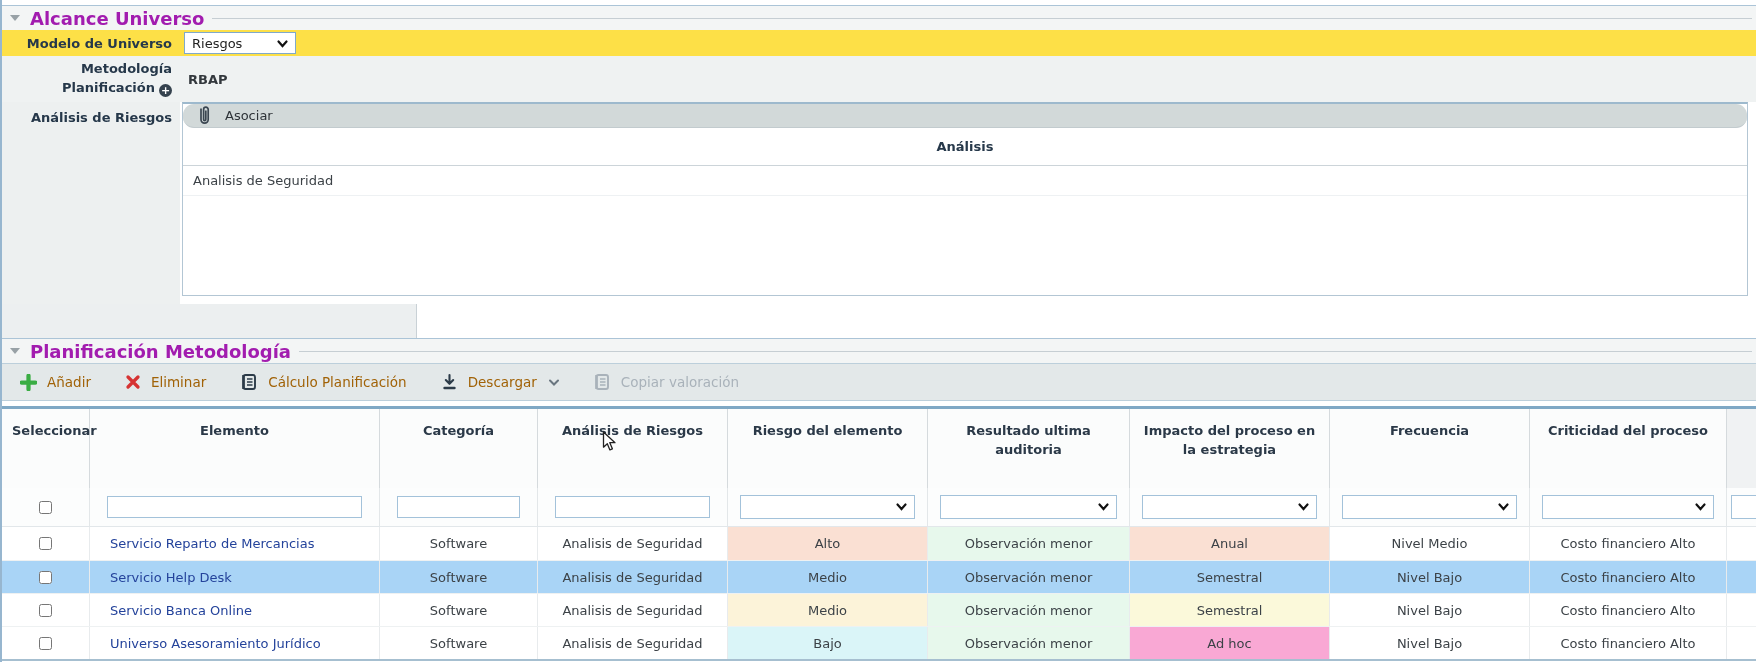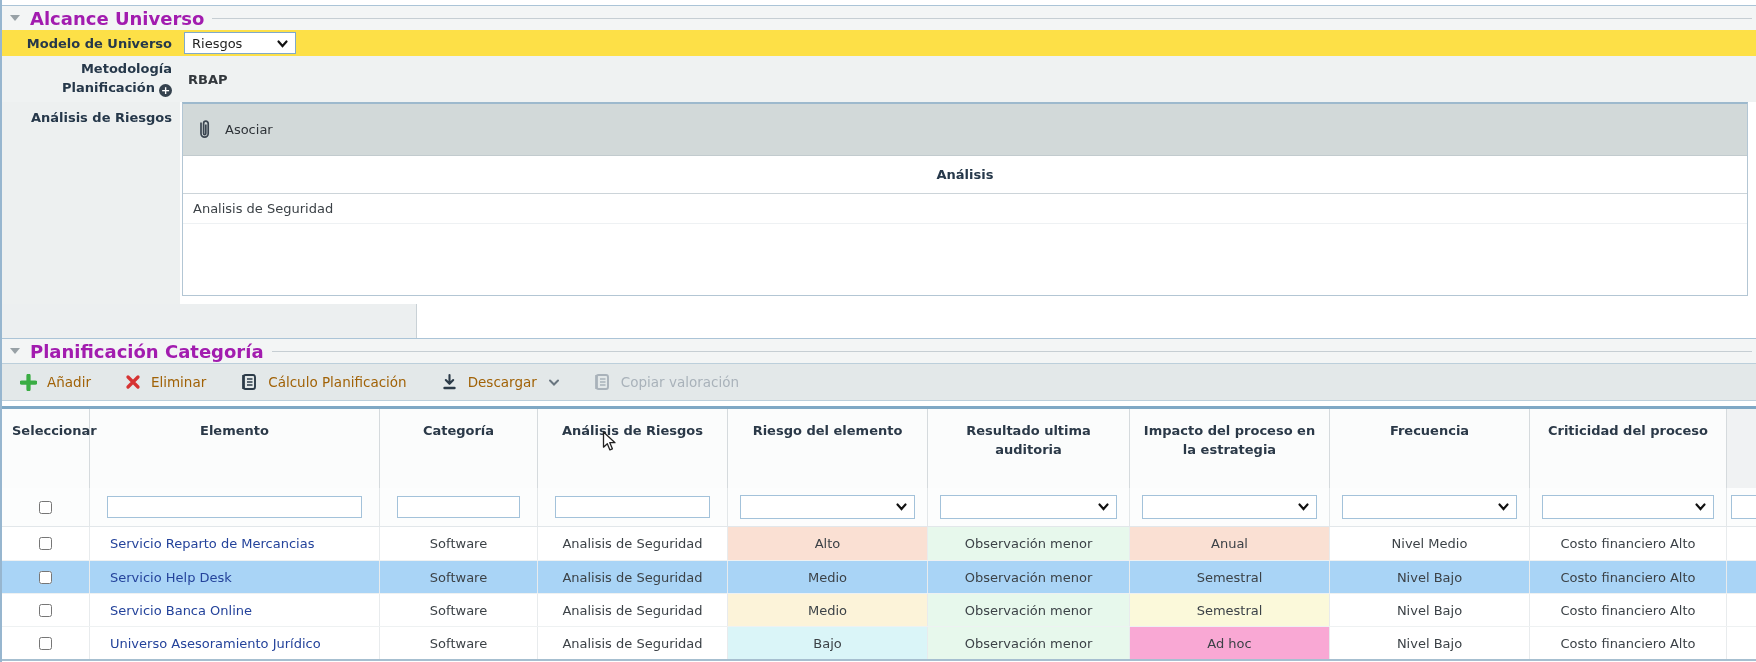--- a/index.html
+++ b/index.html
@@ -34,22 +34,22 @@
                  align-items:center; justify-content:space-between; padding:0 7px;
                  color:#222; cursor:pointer; }
   .modelo-select { width:112px; margin-left:4px; }
   .plus-circle { display:inline-flex; width:13px; height:13px; border-radius:50%; background:#35424e;
                  color:#fff; font-size:11px; line-height:13px; align-items:center; justify-content:center;
                  margin-left:4px; vertical-align:-2px; font-weight:bold; }
   .value-text { color:#33383d; font-weight:bold; margin-left:8px; }
 
   .analysis-panel { margin-left:2px; width:1566px; height:194px; border:1px solid #b3c6d4;
                     border-top:2px solid #9db9cd; background:#fff; display:flex; flex-direction:column; }
-  .asociar-bar { height:52px; background:#d2d9d9; border-bottom:1px solid #c2cbce;
-                 display:flex; align-items:center; padding-left:14px; gap:13px; }
+  .asociar-bar { height:24px; background:#d2d9d9; border-bottom:1px solid #c2cbce;
+                 display:flex; align-items:center; padding-left:14px; gap:13px;border-radius:11px; }
   .asociar-bar span.txt { color:#2e3338; font-weight:normal; }
   .ana-header { height:38px; border-bottom:1px solid #ccd4d9; display:flex; align-items:center;
                 justify-content:center; font-weight:bold; color:#26384a; background:#fff; }
   .ana-row { height:30px; display:flex; align-items:center; padding-left:10px; color:#3c4247;
              border-bottom:1px solid #eef1f3; background:#fff; }
 
   
   .toolbar { height:38px; background:#e3e8e9; border-top:1px solid #bccfdb; border-bottom:1px solid #bccfdb;
              display:flex; align-items:center; padding-left:18px; gap:34px; }
   .tbtn { display:flex; align-items:center; gap:10px; cursor:pointer; color:#a16207; font-size:13.5px; background:none; border:none; font-family:inherit; }
@@ -132,21 +132,21 @@
         </div>
     </div>
   </div>
 
   <div class="sec1-foot">
     <div class="foot-box"></div>
   </div>
 
   <div class="sec-head">
     <span class="tri"></span>
-    <span class="sec-title">Planificación Categoría</span>
+    <span class="sec-title">Planificación Metodología</span>
     <span class="sec-rule"></span>
   </div>
 
   <div class="toolbar">
     <button class="tbtn">
       <span class="cds">
         <svg width="17" height="17" viewBox="0 0 16 16">
             <path d="M8 1.6 V14.4 M1.6 8 H14.4" stroke="#3aad44" stroke-width="4" stroke-linecap="round"></path>
           </svg>
       </span>

